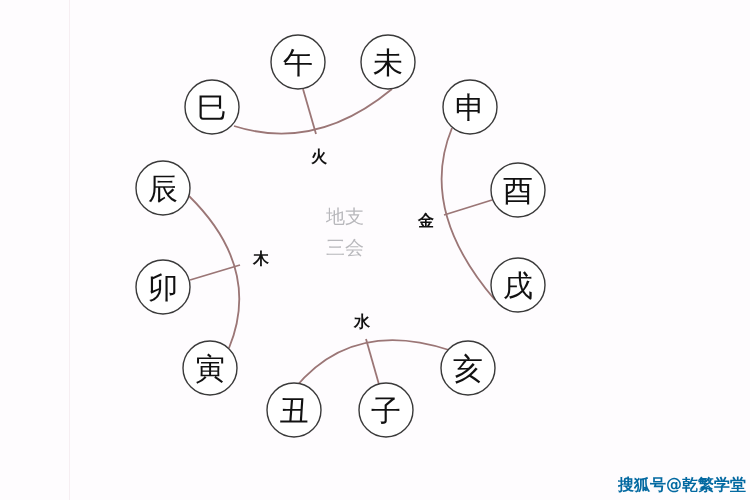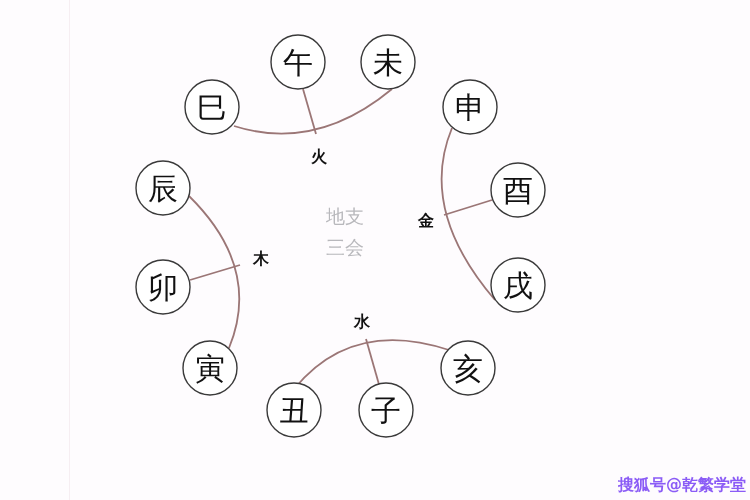--- a/index.html
+++ b/index.html
@@ -24,21 +24,21 @@
     font-family: "DejaVu Sans", sans-serif; font-size: 16px; fill: #111;
     text-anchor: middle; dominant-baseline: central; font-weight: bold;
   }
   .center-title {
     font-family: "DejaVu Serif", serif; font-size: 19px; fill: #b8b8bc;
     text-anchor: middle; dominant-baseline: central;
   }
   .watermark {
     position: absolute; right: 0; bottom: 4px;
     font-family: "DejaVu Sans", sans-serif; font-size: 16px;
-    color: #8b5cf6; font-weight: bold; white-space: nowrap;
+    color: #0369a1; font-weight: bold; white-space: nowrap;
     width: 132px; overflow: hidden; text-align: left;
   }
 </style>
 </head>
 <body>
 
 <div class="divider"></div>
 
 <svg class="diagram" width="750" height="500" viewBox="0 0 750 500">
 

